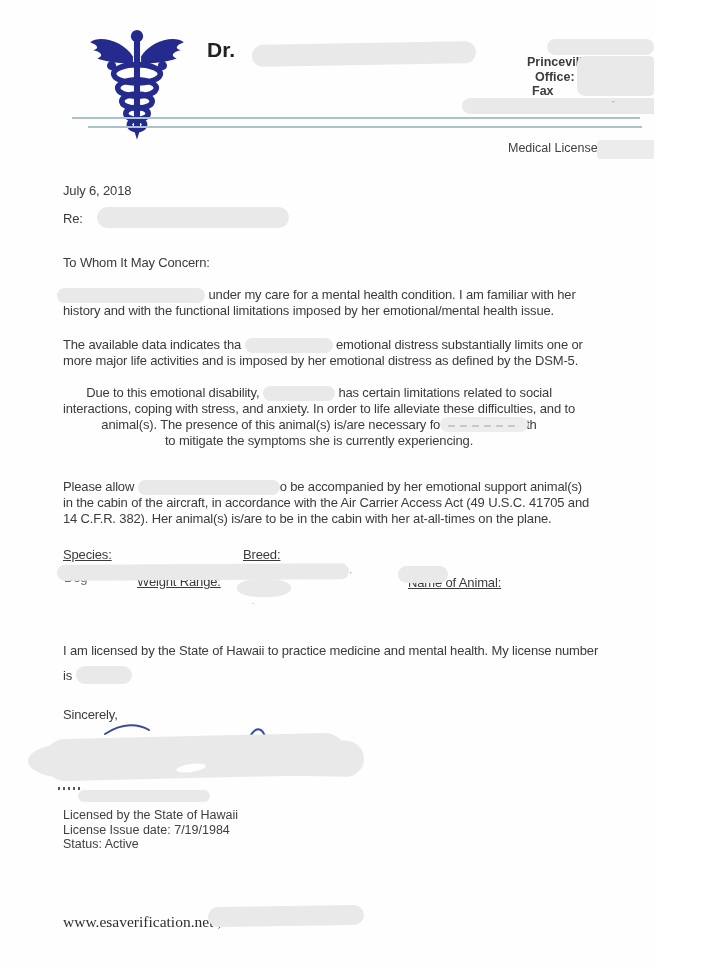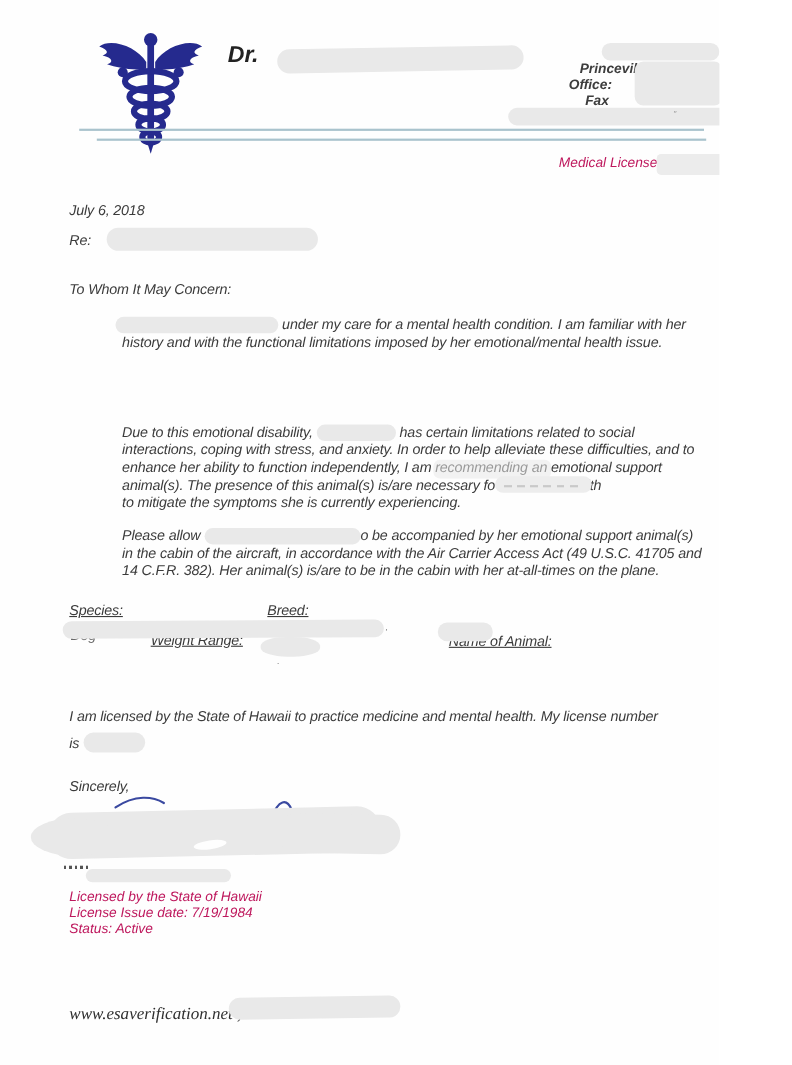--- a/index.html
+++ b/index.html
@@ -1,24 +1,24 @@
 <!DOCTYPE html>
 <html><head>
 <meta charset="utf-8">
 <style>
   html,body{margin:0;padding:0;background:#ffffff;}
   #page{
     position:relative;width:654px;height:968px;background:#fefefe;overflow:hidden;
-    font-family:"Liberation Sans","DejaVu Sans",sans-serif;color:#343434;font-style:italic;
+    font-family:"Liberation Sans","DejaVu Sans",sans-serif;color:#343434;
   }
   .abs{position:absolute;}
   .blob{position:absolute;background:#e9e9e9;border-radius:12px;}
-  .txt{position:absolute;white-space:nowrap;color:#be185d;}
+  .txt{position:absolute;white-space:nowrap;color:#404040;}
   .body-line{white-space:nowrap;font-size:13px;letter-spacing:-0.15px;line-height:16px;color:#3b3b3b;}
-  .para{position:absolute;left:63px;margin-left:48px;}
+  .para{position:absolute;left:63px;}
   .inline-blob{display:inline-block;background:#e9e9e9;border-radius:9px;vertical-align:middle;height:15px;}
   .bold{font-weight:bold;}
   .hdr-small{font-size:12.5px;font-weight:bold;color:#3d3d3d;}
   .rule{position:absolute;height:2px;background:#a9c3cd;}
   .uline{text-decoration:underline;}
   .fade-cover{position:relative;}
   .fade-cover::after{
     content:"";position:absolute;left:-2px;right:-4px;top:1px;bottom:-3px;
     background:rgba(232,232,232,0.55);border-radius:6px;
   }
@@ -50,21 +50,21 @@
       <ellipse cx="50" cy="84" rx="11" ry="6"></ellipse>
       <ellipse cx="50" cy="95" rx="7.5" ry="5"></ellipse>
     </g>
   </svg>
 
   <div class="txt bold" style="left:207px;top:38px;font-size:21px;color:#222;">Dr.</div>
   <div class="blob" style="left:252px;top:43px;width:224px;height:22px;transform:rotate(-1deg);"></div>
 
   <div class="blob" style="left:547px;top:39px;width:107px;height:16px;border-radius:8px;"></div>
   <div class="txt hdr-small" style="left:527px;top:55px;">Princeville. HI</div>
-  <div class="txt hdr-small" style="left:517px;top:70px;">Office:</div>
+  <div class="txt hdr-small" style="left:535px;top:70px;">Office:</div>
   <div class="blob" style="left:577px;top:56px;width:80px;height:40px;border-radius:8px;"></div>
   <div class="txt hdr-small" style="left:532px;top:84px;">Fax</div>
   <div class="blob" style="left:462px;top:98px;width:240px;height:16px;border-radius:8px;"></div>
   <div class="tinymark" style="left:612px;top:99px;">”</div>
 
   <div class="rule" style="left:72px;top:117px;width:568px;"></div>
   <div class="rule" style="left:88px;top:126px;width:554px;"></div>
 
   <div class="txt" style="left:508px;top:141px;font-size:12.5px;">Medical License</div>
   <div class="blob" style="left:597px;top:140px;width:78px;height:19px;border-radius:4px;background:#ececec;"></div>
@@ -75,30 +75,33 @@
 
   <div class="txt body-line" style="left:63px;top:255px;">To Whom It May Concern:</div>
 
   <div class="para" style="top:287px;">
     <div class="body-line"><span class="inline-blob" style="width:148px;margin-left:-6px;"></span>
       <span>under my care for a mental health condition. I am familiar with her</span></div>
     <div class="body-line">history and with the functional limitations imposed by her emotional/mental health issue.</div>
   </div>
 
   <div class="para" style="top:337px;">
+    <div class="body-line">
+      <span>The available data indicates tha</span>
+      <span class="inline-blob" style="width:88px;"></span>
+      <span>emotional distress substantially limits one or</span></div>
+    <div class="body-line">more major life activities and is imposed by her emotional distress as defined by the DSM-5.</div>
   </div>
 
-  <div class="para" style="top:385px;">
+  <div class="para" style="top:385px;text-align:center;">
     <div class="body-line">
       <span>Due to this emotional disability,</span>
       <span class="inline-blob" style="width:72px;"></span>
       <span>has certain limitations related to social</span></div>
-    <div class="body-line">interactions, coping with stress, and anxiety. In order to help alleviate these difficulties, and to</div>
-    <div class="body-line">
-      <span>enhance her ability to function independently, I am </span><span class="fade-cover">recommending an</span><span> emotional support</span></div>
+    <div class="body-line">interactions, coping with stress, and anxiety. In order to life alleviate these difficulties, and to</div>
     <div class="body-line">
       <span>animal(s). The presence of this animal(s) is/are necessary fo</span><span class="inline-blob dots-blob" style="width:88px;background:#ededed;"></span>
       <span>emotional health</span></div>
     <div class="body-line">to mitigate the symptoms she is currently experiencing.</div>
   </div>
 
   <div class="para" style="top:479px;">
     <div class="body-line">
       <span>Please allow</span>
       <span class="inline-blob" style="width:142px;"></span><span>o be accompanied by her emotional support animal(s)</span></div>

